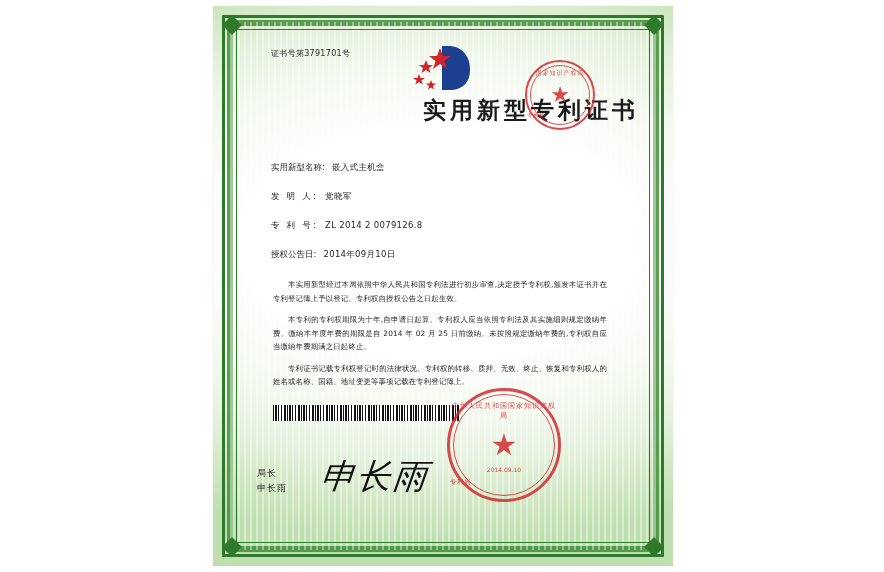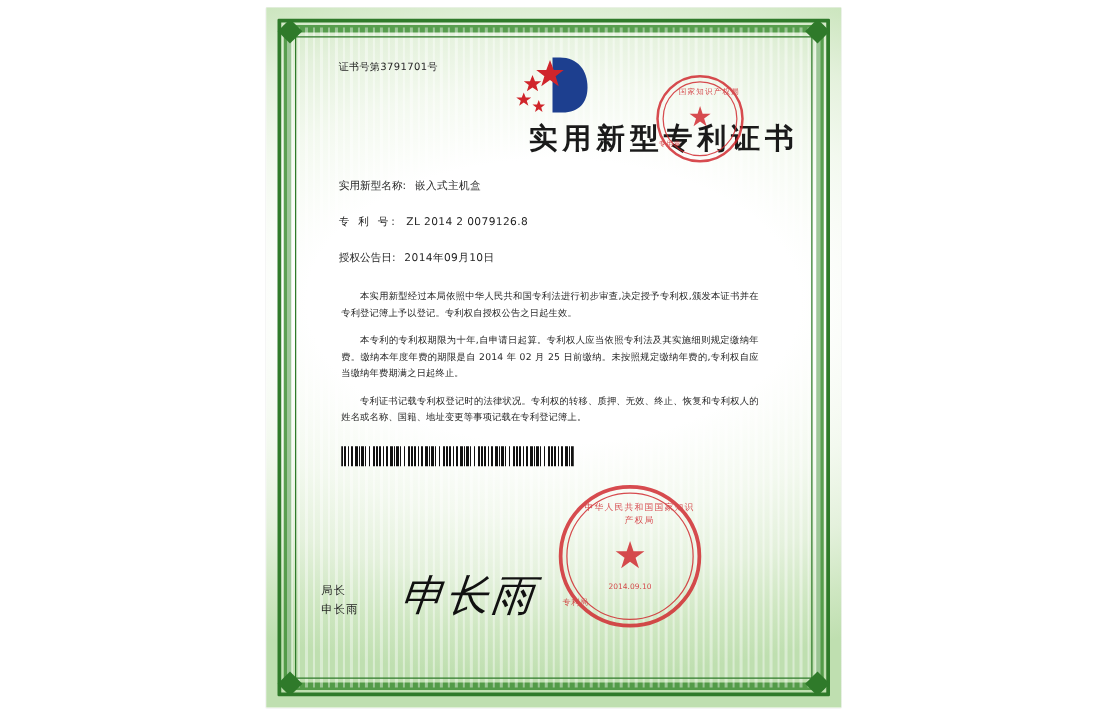--- a/index.html
+++ b/index.html
@@ -118,21 +118,21 @@
     text-align: right;
     font-family: "DejaVu Serif", serif;
     font-weight: bold;
     font-size: 23px;
     color: #1a1a1a;
     letter-spacing: 4px;
     margin-top: 36px;
   }
 
   .fields {
-    margin-top: 17px;
+    margin-top: 36px;
     margin-left: 24px;
     margin-right: 24px;
   }
   .field-row {
     font-size: 8.5px;
     color: #1f1f1f;
     margin-bottom: 17px;
     letter-spacing: 0.4px;
     white-space: nowrap;
   }
@@ -241,21 +241,21 @@
     left: 50%;
     top: 50%;
     transform: translate(-50%,-50%);
     color: #d0252b;
     font-size: 22px;
     line-height: 1;
   }
   .seal-bottom .seal-star { font-size: 30px; }
   .seal-text-arc {
     position: absolute;
-    left: 15px; right: 0;
+    left: 0; right: 0;
     top: 7px;
     text-align: center;
     font-size: 6px;
     letter-spacing: 1px;
   }
   .seal-bottom .seal-text-arc { font-size: 7px; top: 10px; }
   .seal-text-bottom {
     position: absolute;
     left: 0; right: 0;
     bottom: 9px;
@@ -304,20 +304,24 @@
       </div>
 
       <div class="title">实用新型专利证书</div>
 
       <div class="fields">
         <div class="field-row">
           <span class="field-label wide">实用新型名称:</span>
           <span class="field-value">嵌入式主机盒</span>
         </div>
         <div class="field-row">
+          <span class="field-label">发 明 人:</span>
+          <span class="field-value">党晓军</span>
+        </div>
+        <div class="field-row">
           <span class="field-label">专 利 号:</span>
           <span class="field-value">ZL 2014 2 0079126.8</span>
         </div>
         <div class="field-row">
           <span class="field-label wide">授权公告日:</span>
           <span class="field-value">2014年09月10日</span>
         </div>
       </div>
 
       <div class="paras">

